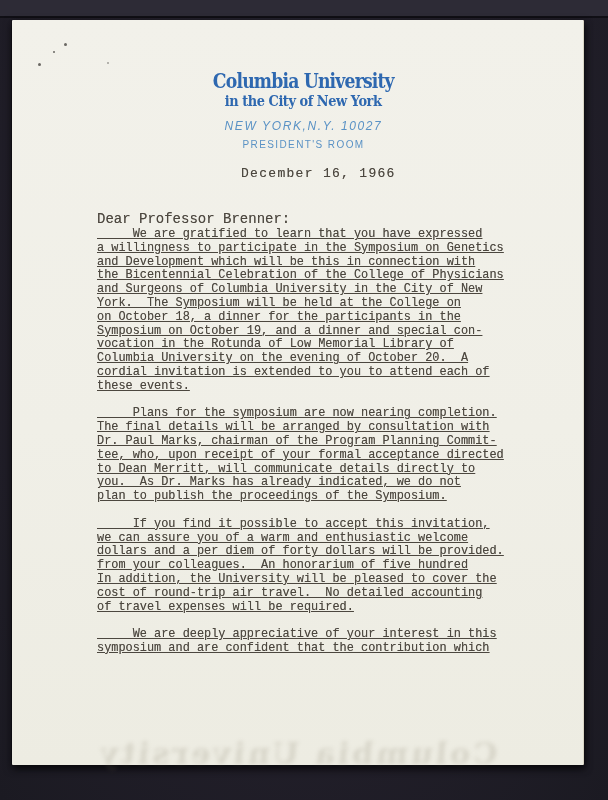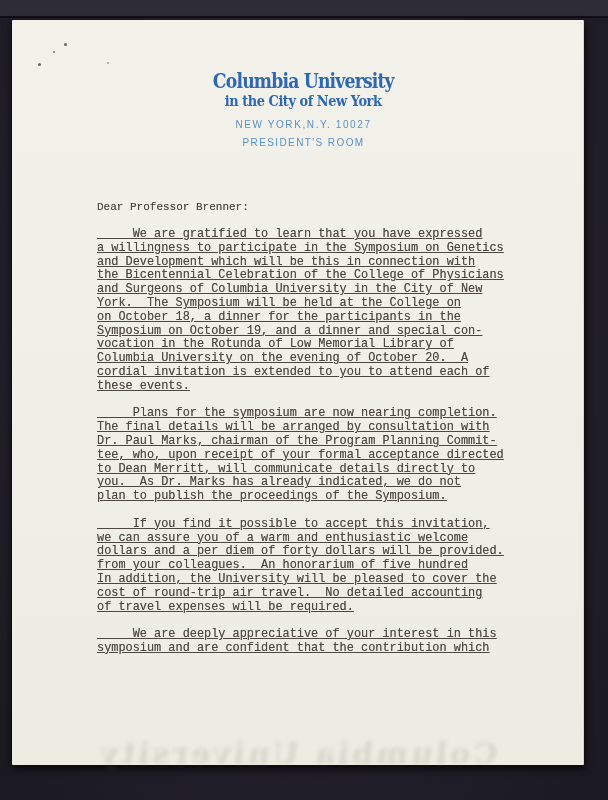--- a/index.html
+++ b/index.html
@@ -57,24 +57,25 @@
     display: inline-block;
     font-size: 15px;
     letter-spacing: -0.5px;
     transform: scaleX(0.86);
     line-height: 1;
     margin-top: 3px;
   }
   .lh-row { line-height: 0; }
   .lh3 {
     margin-top: 11px;
-    font-size: 10px;
+    font-size: 12px;
     letter-spacing: 1.6px;
     color: var(--brand2, #5a92c5);
     line-height: 1;
+    font-style: italic;
   }
   .lh4 {
     margin-top: 8px;
     font-size: 10px;
     letter-spacing: 1.4px;
     color: var(--brand2, #5a92c5);
     line-height: 1;
   }
   .typed {
     font-family: "Liberation Mono", monospace;
@@ -83,22 +84,22 @@
   }
   .date {
     position: absolute;
     top: 146px; left: 229px;
     font-size: 13px;
     letter-spacing: 1.3px;
     white-space: pre;
   }
   .salutation {
     position: absolute;
-    top: 181px; left: 85px;
-    font-size: 11px;
+    top: 191px; left: 85px;
+    font-size: 14px;
     white-space: pre;
   }
   .body {
     position: absolute;
     top: 208px; left: 85px;
     font-size: 11.9px;
     line-height: 13.8px;
   }
   .para { margin-bottom: 13.8px; }
   .tline { white-space: pre; text-decoration: underline; }
@@ -128,20 +129,21 @@
     <div class="speck" style="left:26px; top:43px;"></div>
     <div class="speck" style="left:95px; top:42px; width:2px; height:2px; opacity:0.45;"></div>
 
     <div class="letterhead">
       <div class="lh-row"><span class="gothic lh1">Columbia University</span></div>
       <div class="lh-row"><span class="gothic lh2">in the City of New York</span></div>
       <div class="lh3">NEW YORK,N.Y. 10027</div>
       <div class="lh4">PRESIDENT'S ROOM</div>
     </div>
 
+    <div class="typed date">December 16, 1966</div>
 
     <div class="typed salutation">Dear Professor Brenner:</div>
 
     <div class="typed body" id="letter-body">
         <div class="para">
           <div class="tline">     We are gratified to learn that you have expressed</div>
           <div class="tline">a willingness to participate in the Symposium on Genetics</div>
           <div class="tline">and Development which will be this in connection with</div>
           <div class="tline">the Bicentennial Celebration of the College of Physicians</div>
           <div class="tline">and Surgeons of Columbia University in the City of New</div>

